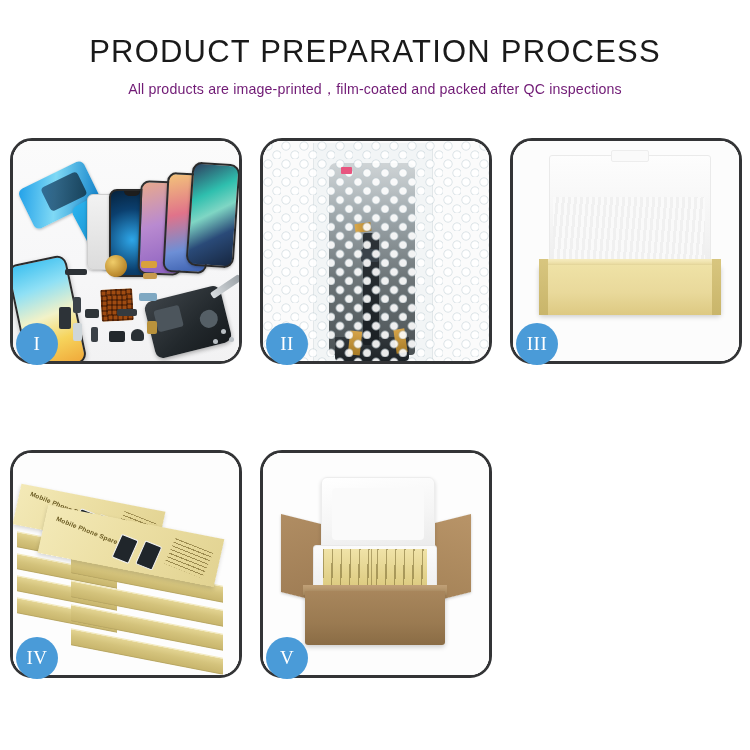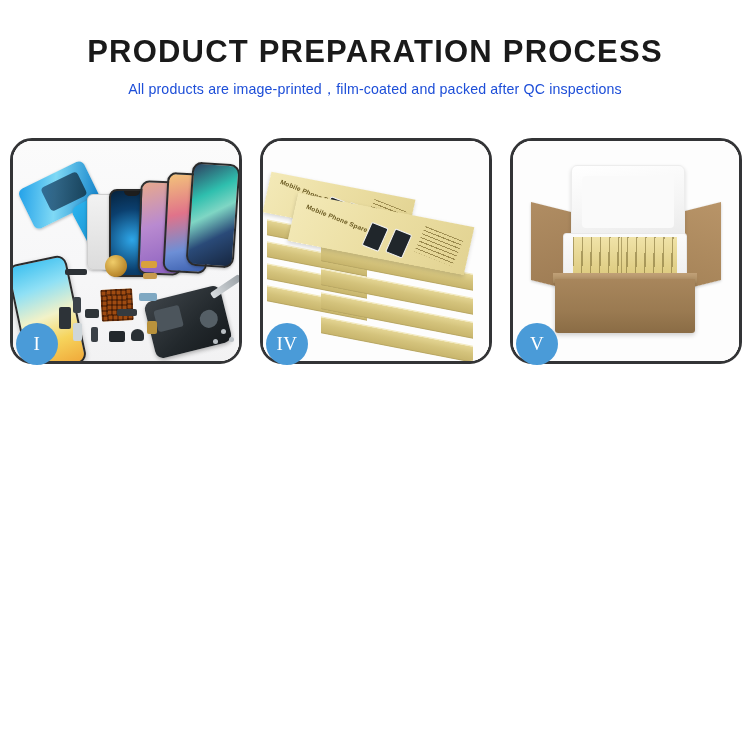--- a/index.html
+++ b/index.html
@@ -8,26 +8,26 @@
     background: #ffffff;
     font-family: "Liberation Sans", sans-serif;
     overflow: hidden;
   }
   #root { position: relative; width: 750px; height: 750px; background: #ffffff; }
 
   
   .header { position: absolute; left: 0; top: 0; width: 750px; text-align: center; }
   .title {
     margin: 0; padding-top: 36px;
-    font-size: 31px; font-weight: 700; letter-spacing: 1.2px;
+    font-size: 31px; font-weight: 400; letter-spacing: 1.2px;
     color: #1a1a1a; line-height: 1.05; white-space: nowrap;
   }
   .subtitle {
     margin: 0; padding-top: 11px;
-    font-size: 14.2px; font-weight: 400; color: #1d4ed8;
+    font-size: 14.2px; font-weight: 400; color: #701a75;
     letter-spacing: .15px; white-space: nowrap;
   }
 
   
   .grid {
     position: absolute; left: 10px; top: 138px;
     width: 732px; height: 545px;
     display: grid;
     grid-template-columns: repeat(3, 232px);
     grid-template-rows: 226px 228px;
@@ -376,21 +376,54 @@
           <div class="part p13"></div>
           <div class="tweezer"></div>
           <div class="screw s1"></div>
           <div class="screw s2"></div>
           <div class="screw s3"></div>
         </div>
       </div>
       <div class="badge">I</div>
     </div>
 
-
+    <div class="panel">
+      <div class="panel-inner">
+        <div class="scene2">
+          <div class="bubblebag"></div>
+          <div class="lcd"></div>
+          <div class="lcd-bottom"></div>
+          <div class="lcd-flex"></div>
+          <div class="lcd-ic"></div>
+          <div class="lcd-gold1"></div>
+          <div class="lcd-gold2"></div>
+          <div class="lcd-gold3"></div>
+          <div class="pink-tab"></div>
+          <div class="bubbletex"></div>
+        </div>
+      </div>
+      <div class="badge">II</div>
+    </div>
+
+    <div class="panel">
+      <div class="panel-inner">
+        <div class="scene3">
+          <div class="k3-backlid"></div>
+          <div class="k3-foamsheet"></div>
+          <div class="k3-trayinner">
+            <div class="k3-bubbles"></div>
+          </div>
+          <div class="k3-lip"></div>
+          <div class="k3-traybase"></div>
+          <div class="k3-left"></div>
+          <div class="k3-right"></div>
+        </div>
+      </div>
+      <div class="badge">III</div>
+    </div>
 
     <div class="panel">
       <div class="panel-inner">
         <div class="scene4">
           <div class="stackwrap">
 
             <div class="edge" style="left:4px;  top:88px;  width:100px; height:15px; transform:skewY(11deg);"></div>
             <div class="edge" style="left:4px;  top:110px; width:100px; height:15px; transform:skewY(11deg);"></div>
             <div class="edge" style="left:4px;  top:132px; width:100px; height:15px; transform:skewY(11deg);"></div>
             <div class="edge" style="left:4px;  top:154px; width:100px; height:15px; transform:skewY(11deg);"></div>

